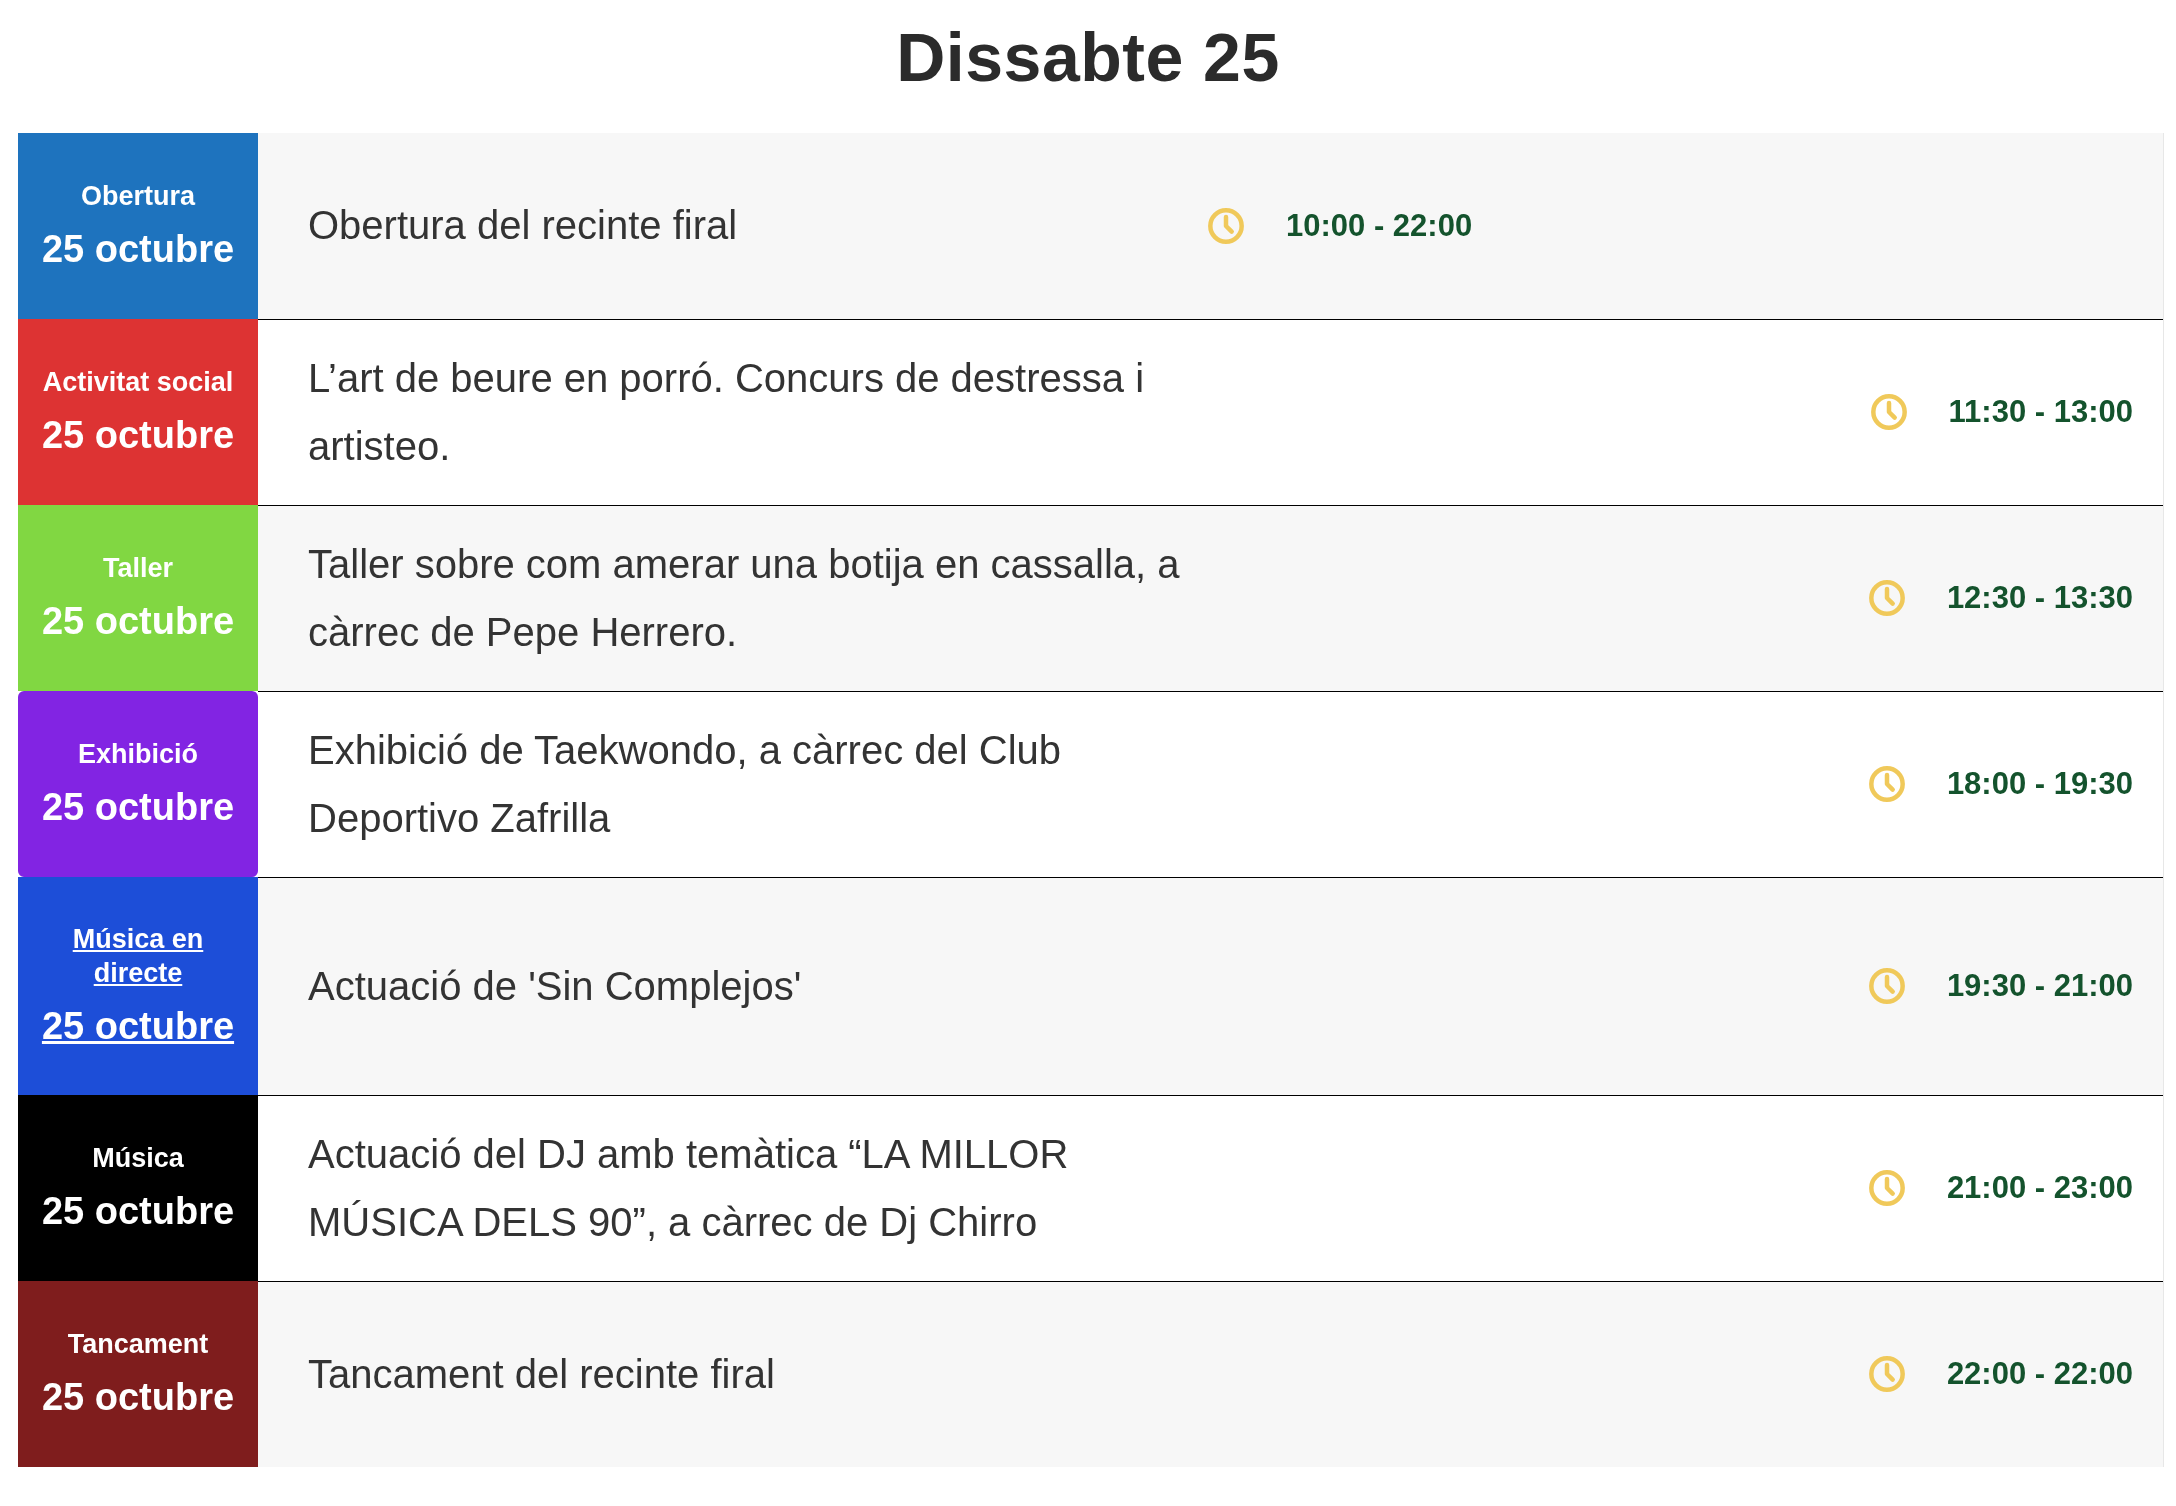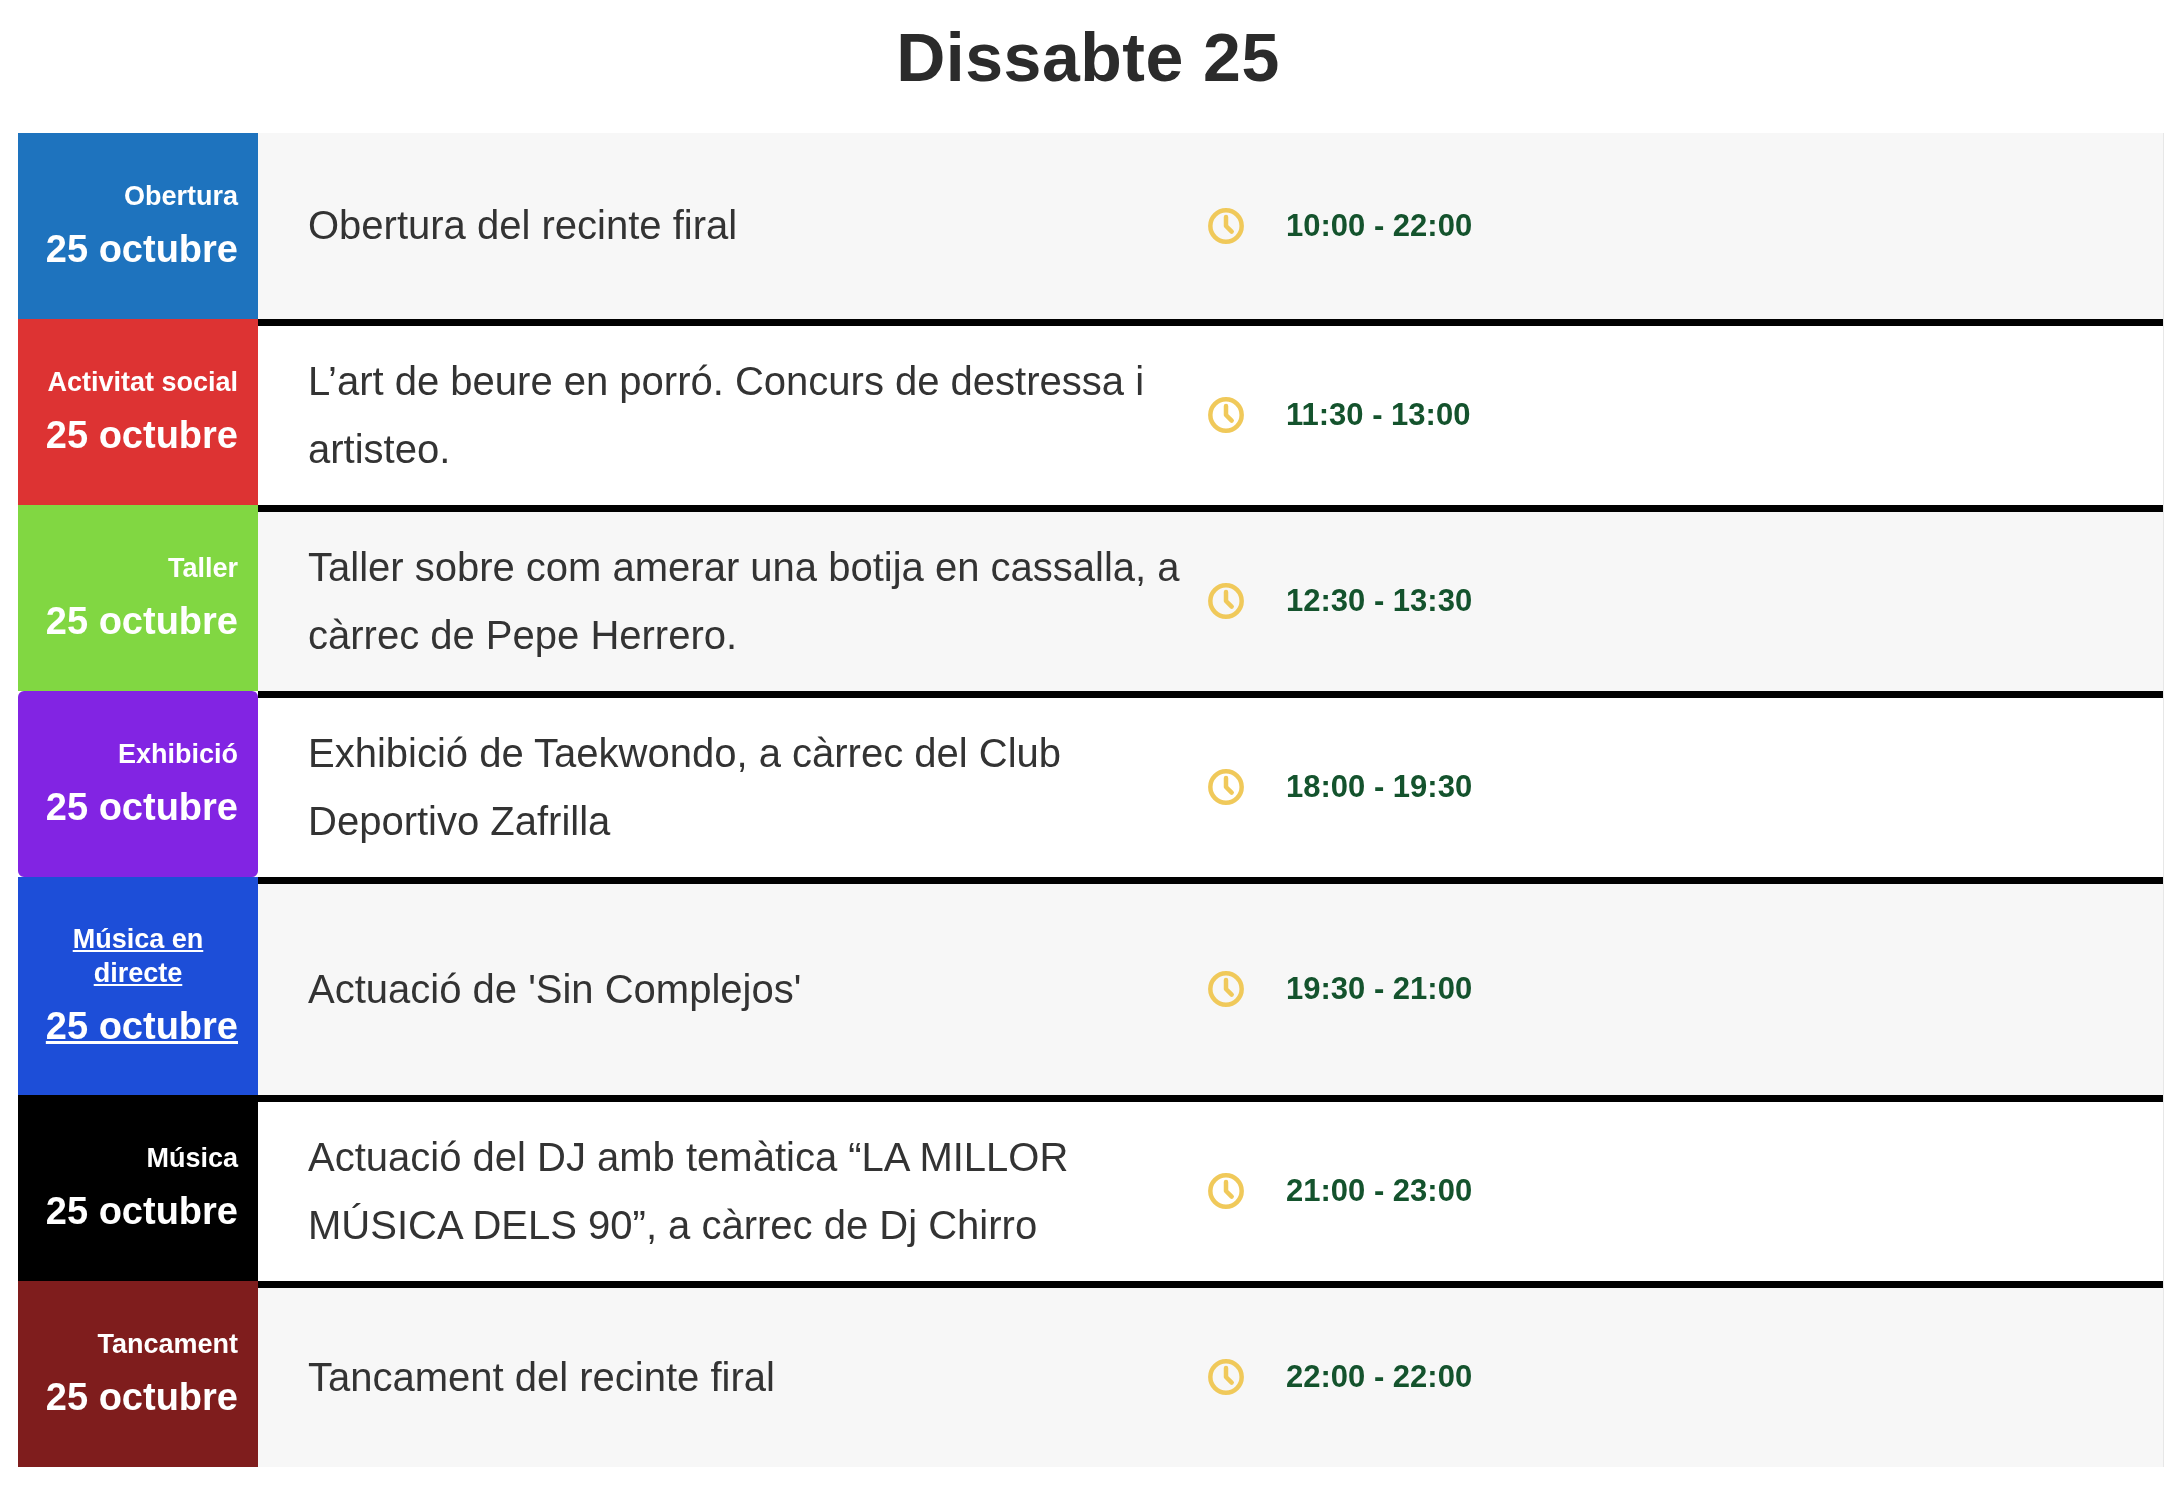--- a/index.html
+++ b/index.html
@@ -34,21 +34,21 @@
     min-height: 186px;
     align-items: stretch;
   }
   .row:nth-child(5) { min-height: 218px; }
   .badge {
     flex: 0 0 240px;
     width: 240px;
     display: flex;
     flex-direction: column;
     justify-content: center;
-    align-items: flex-end;
+    align-items: center;
     text-align: center;
     color: #ffffff;
     padding: 12px 20px;
   }
   .badge .cat {
     font-size: 27px;
     font-weight: 700;
     line-height: 1.25;
   }
   .badge .date {
@@ -58,21 +58,21 @@
     margin-top: 14px;
   }
   .content {
     flex: 1;
     display: flex;
     align-items: center;
     padding: 20px 30px 20px 50px;
     background: #ffffff;
   }
   .row:nth-child(odd) .content { background: #f7f7f7; }
-  .row + .row .content { border-top: 7px solid #000000; }
+  .row + .row .content { border-top: 1px solid #000000; justify-content: space-between; }
   .event-title {
     width: 880px;
     flex: 0 0 880px;
     font-size: 40px;
     line-height: 1.72;
     color: #333333;
     font-weight: 500;
     margin-right: 18px;
   }
   .time {

